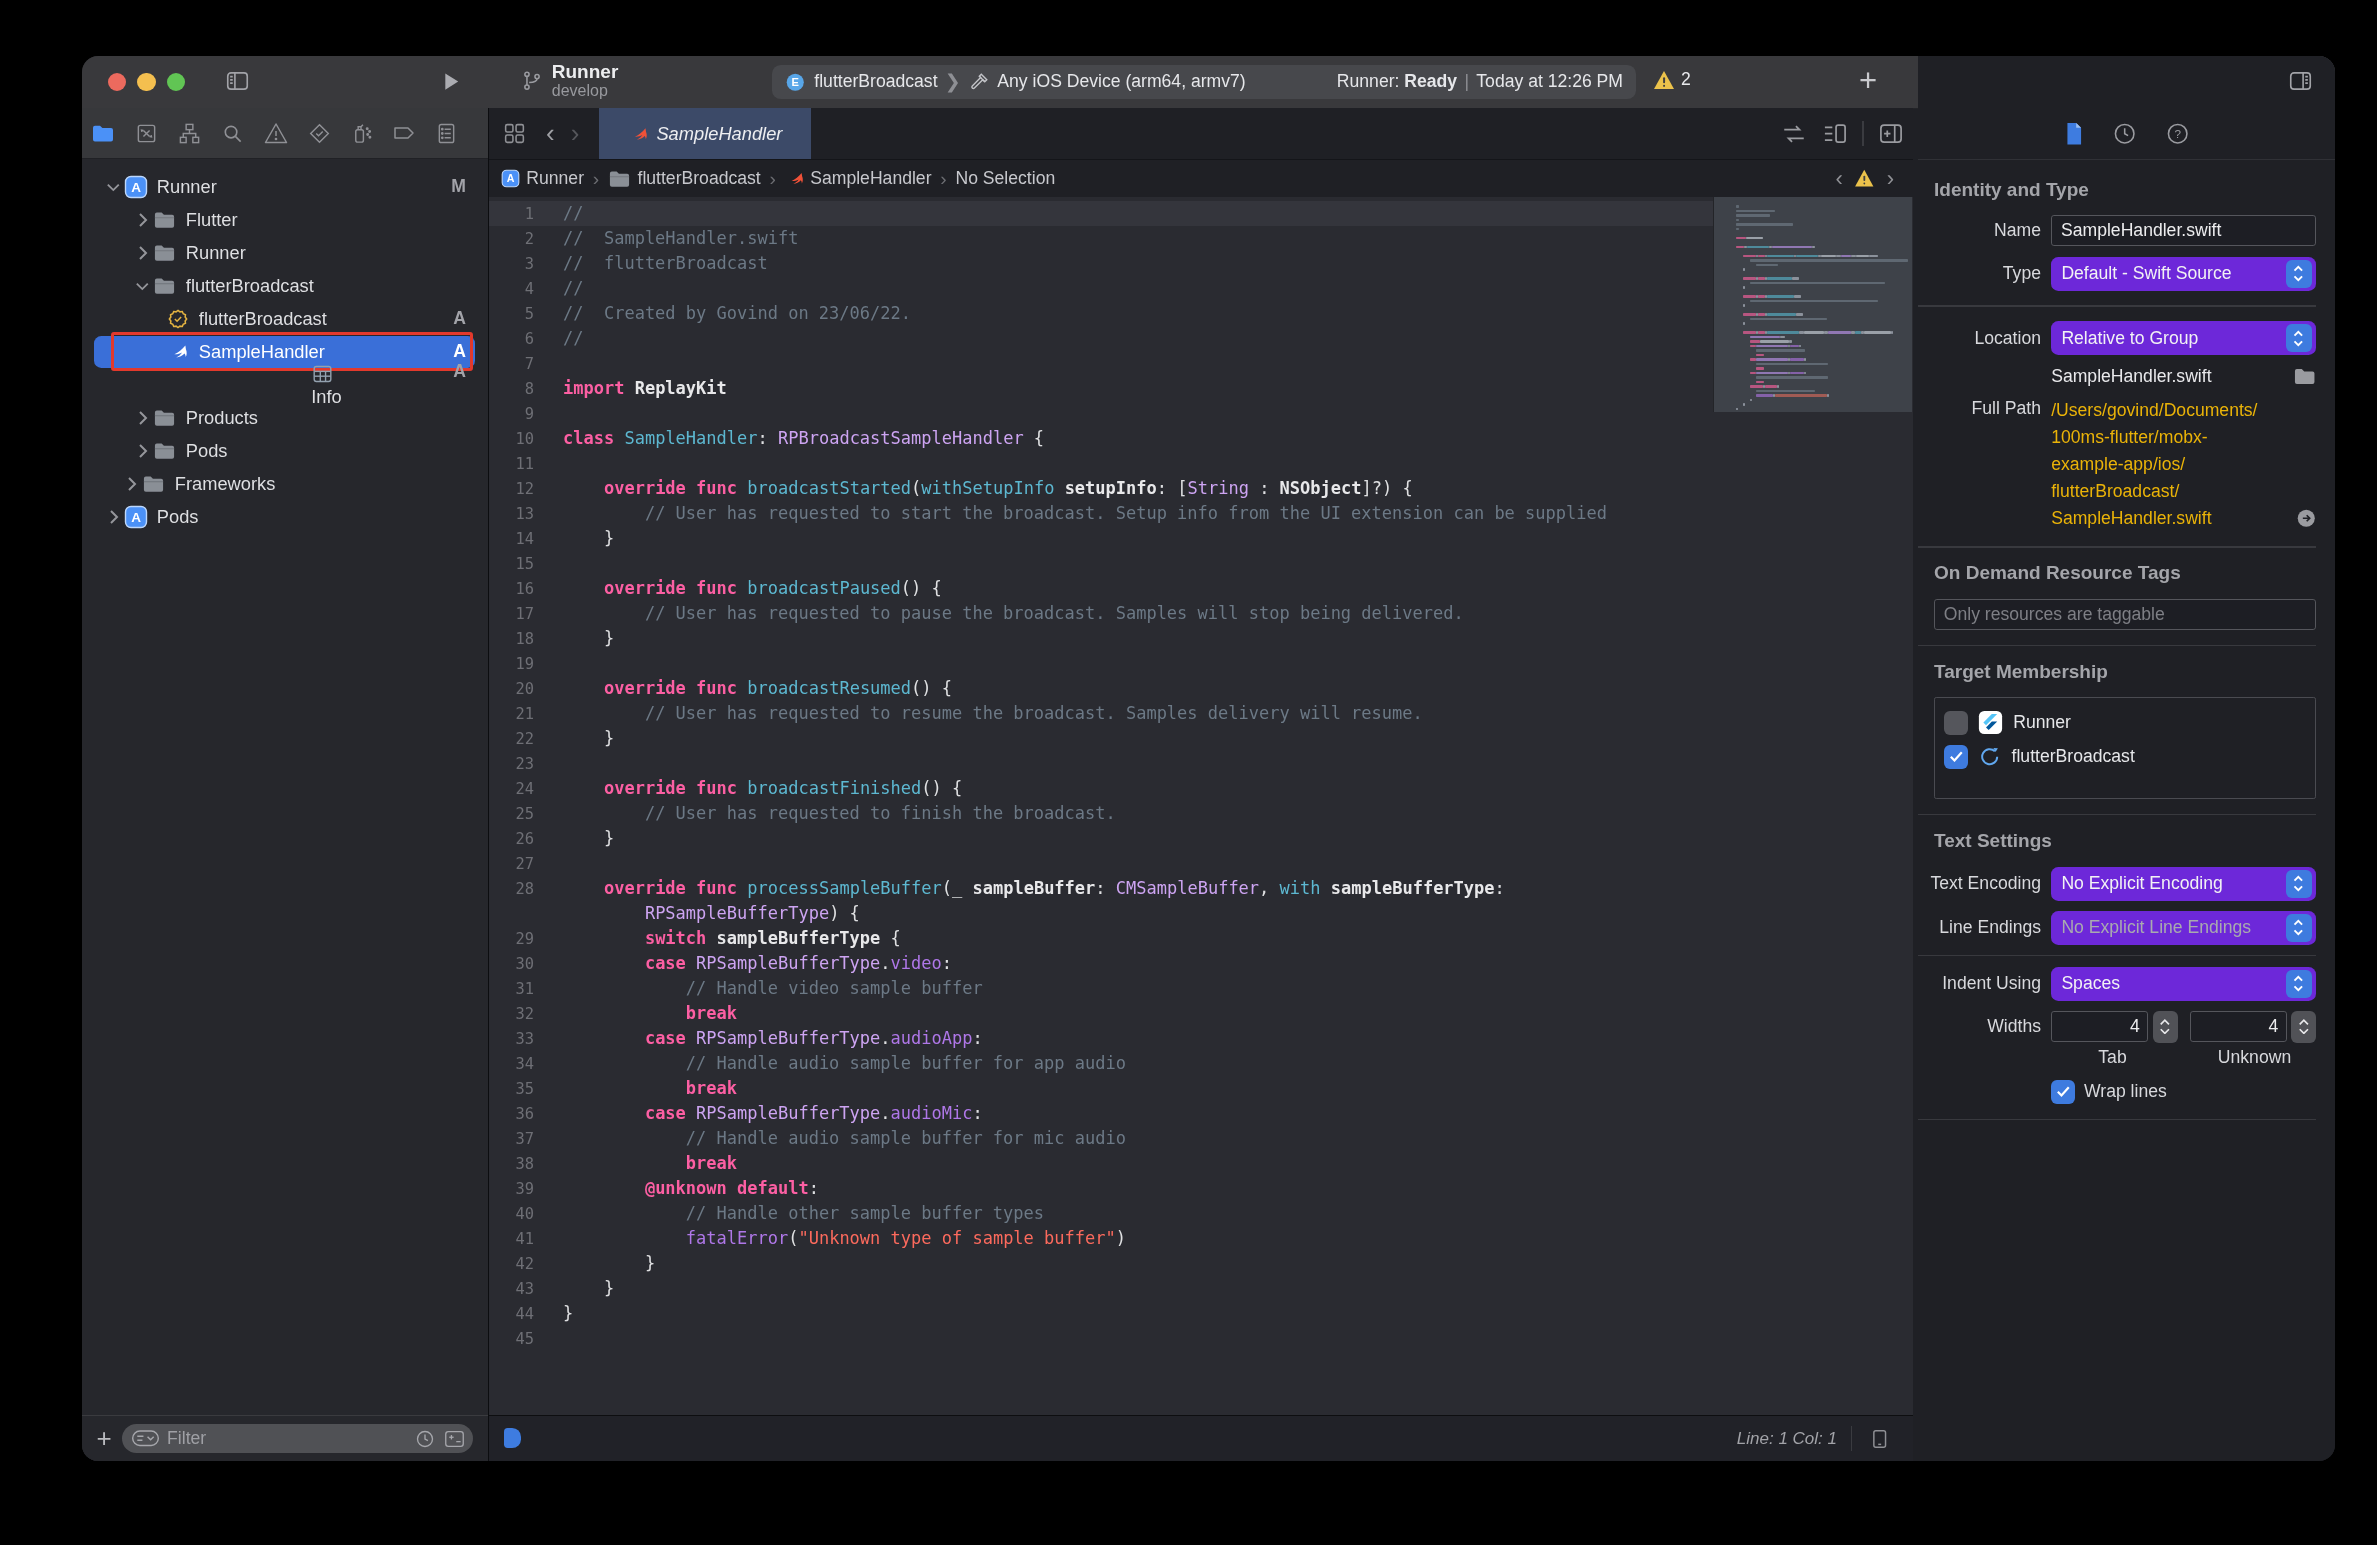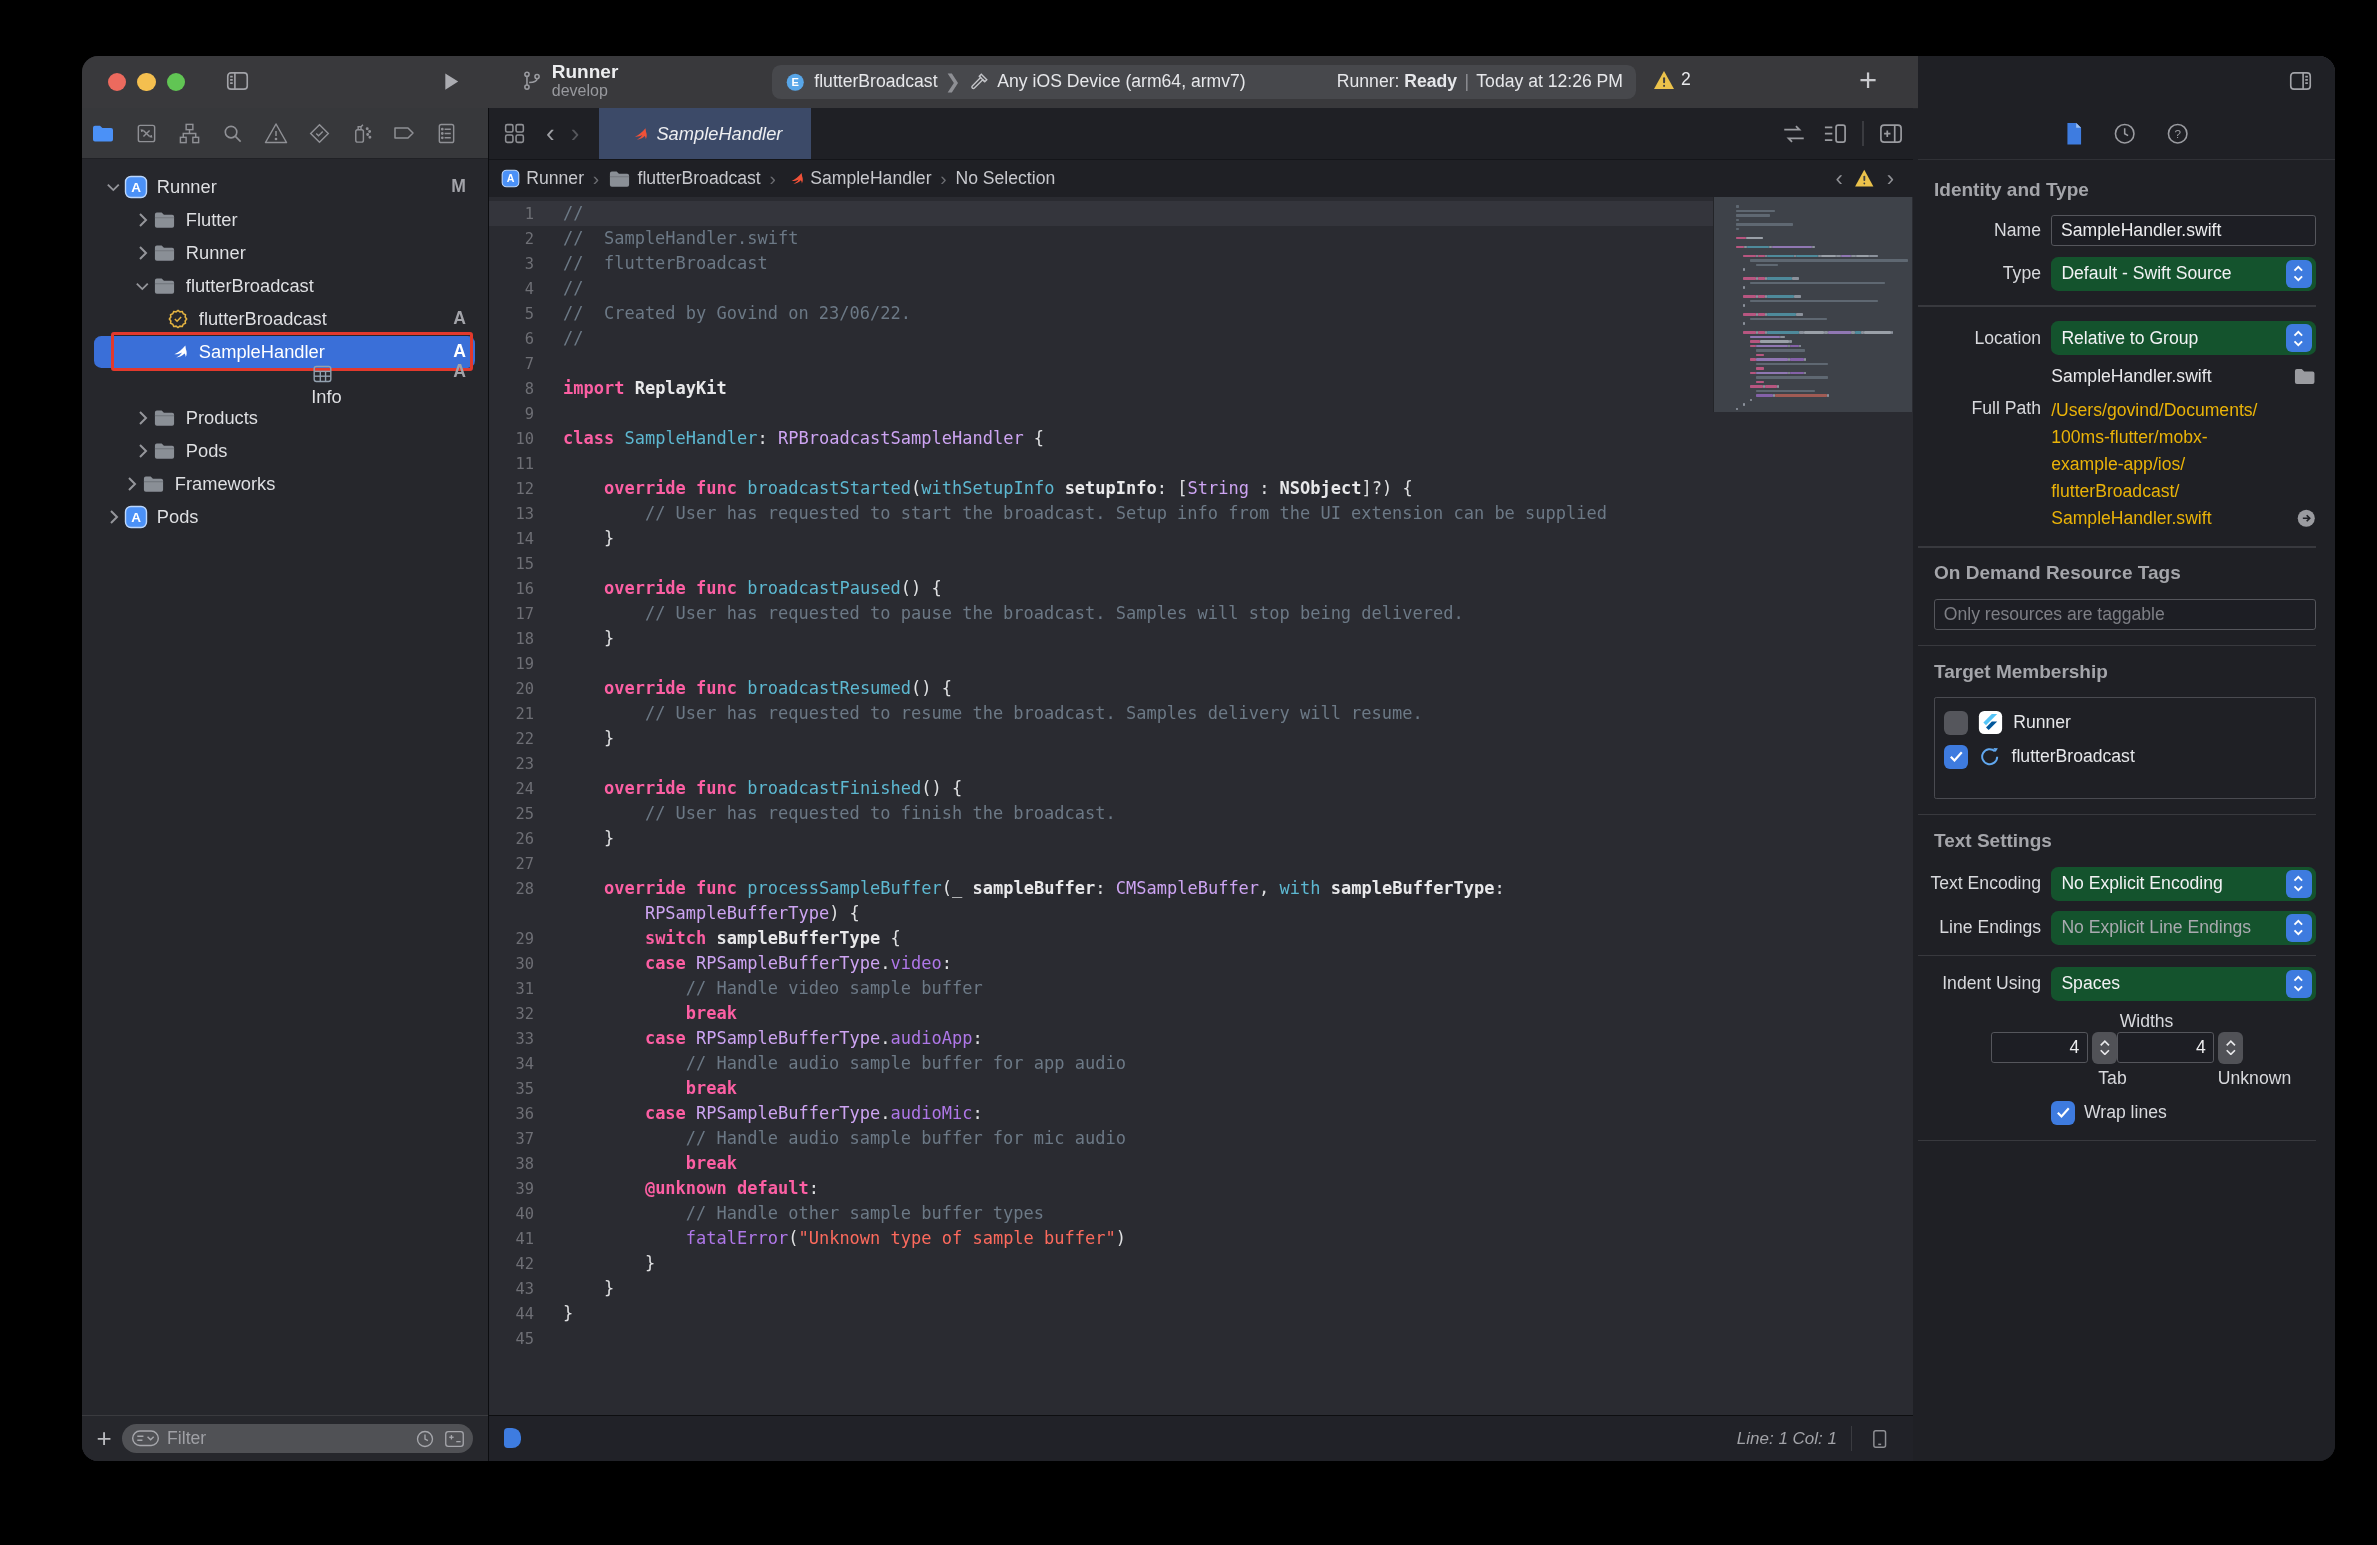--- a/index.html
+++ b/index.html
@@ -59,21 +59,21 @@
   .ebdiv{position:absolute;right:61px;top:10.2px;width:1.5px;height:25px;background:#3A3B40;}
   .devicon{position:absolute;right:22px;top:11.7px;color:#8F9095;}
   
   .inspector{position:absolute;left:1836px;top:52px;width:417px;bottom:0;background:#1F2025;}
   .itabs{height:51px;border-bottom:1.5px solid #303136;display:flex;align-items:center;justify-content:center;gap:29px;color:#9A9BA0;}
   .icontent{padding:16px 19px 0 0;color:#D8D9DD;font-size:17.6px;}
   .ihead{color:#A4A5AA;font-weight:700;font-size:19px;margin:2.9px 0 14.6px 16px;}
   .irow{display:flex;align-items:center;margin:0 0 10.2px 0;}
   .ilabel{width:123px;text-align:right;margin-right:10.2px;flex:none;color:#D8D9DD;}
   .ifield{flex:1;height:31px;background:#1D1E24;border:1.5px solid #55565C;border-radius:2.9px;color:#EDEDEF;font-size:17.6px;padding:0 8.8px;font-family:"Liberation Sans",sans-serif;box-sizing:border-box;}
-  .dropdown{flex:1;height:34px;background:#14532d;border-radius:7.3px;display:flex;align-items:center;padding:0 4.4px 0 10.2px;box-sizing:border-box;color:#F2F2F4;}
+  .dropdown{flex:1;height:34px;background:#6d28d9;border-radius:7.3px;display:flex;align-items:center;padding:0 4.4px 0 10.2px;box-sizing:border-box;color:#F2F2F4;}
   .dropdown .dv{flex:1;white-space:nowrap;overflow:hidden;}
   .dropdown.dim .dv{color:#A9AAAF;}
   .stepper{width:26px;height:28px;background:#3E7BDF;border-radius:5.9px;flex:none;display:flex;align-items:center;justify-content:center;color:#fff;}
   .idiv{height:1.5px;background:#38393E;margin:14.6px 0 14.6px 0;}
   .pathline{line-height:27px;color:#eab308;}
   .fileline{display:flex;align-items:center;color:#E9E9EC;}
   .tmbox{margin-left:16px;border:1.5px solid #4A4B51;border-radius:2.2px;height:102px;padding:7.3px 8.8px;box-sizing:border-box;}
   .tmrow{display:flex;align-items:center;gap:10.2px;height:34px;color:#E6E7EA;}
   .cbox{width:24px;height:24px;border-radius:5.9px;background:#55565C;flex:none;display:flex;align-items:center;justify-content:center;color:#fff;}
   .cbox.on{background:#3E7BDF;}
@@ -959,21 +959,21 @@
         <span class="ilabel">Indent Using</span>
         <div class="dropdown">
           <span class="dv">Spaces</span>
           <span class="stepper">
                 <svg width="14.6" height="19" viewBox="0 0 14 20" fill="none" stroke="#fff" stroke-width="2">
                   <path d="M3 7l4-4 4 4M3 13l4 4 4-4"></path>
                 </svg>
               </span>
         </div>
       </div>
-      <div class="irow" style="margin-bottom:0;flex-direction:column;">
+      <div class="irow" style="margin-bottom:0;">
         <span class="ilabel">Widths</span>
         <div style="display:flex;align-items:center;flex:1;">
           <div class="numfield">4</div>
           <span class="nstep">
             <svg width="11.7" height="6.6" viewBox="0 0 14 8" fill="none" stroke="#E8E8EA" stroke-width="2">
                   <path d="M2 6.5L7 1.5l5 5"></path>
                 </svg>
             <svg width="11.7" height="6.6" viewBox="0 0 14 8" fill="none" stroke="#E8E8EA" stroke-width="2">
                   <path d="M2 1.5l5 5 5-5"></path>
                 </svg>

